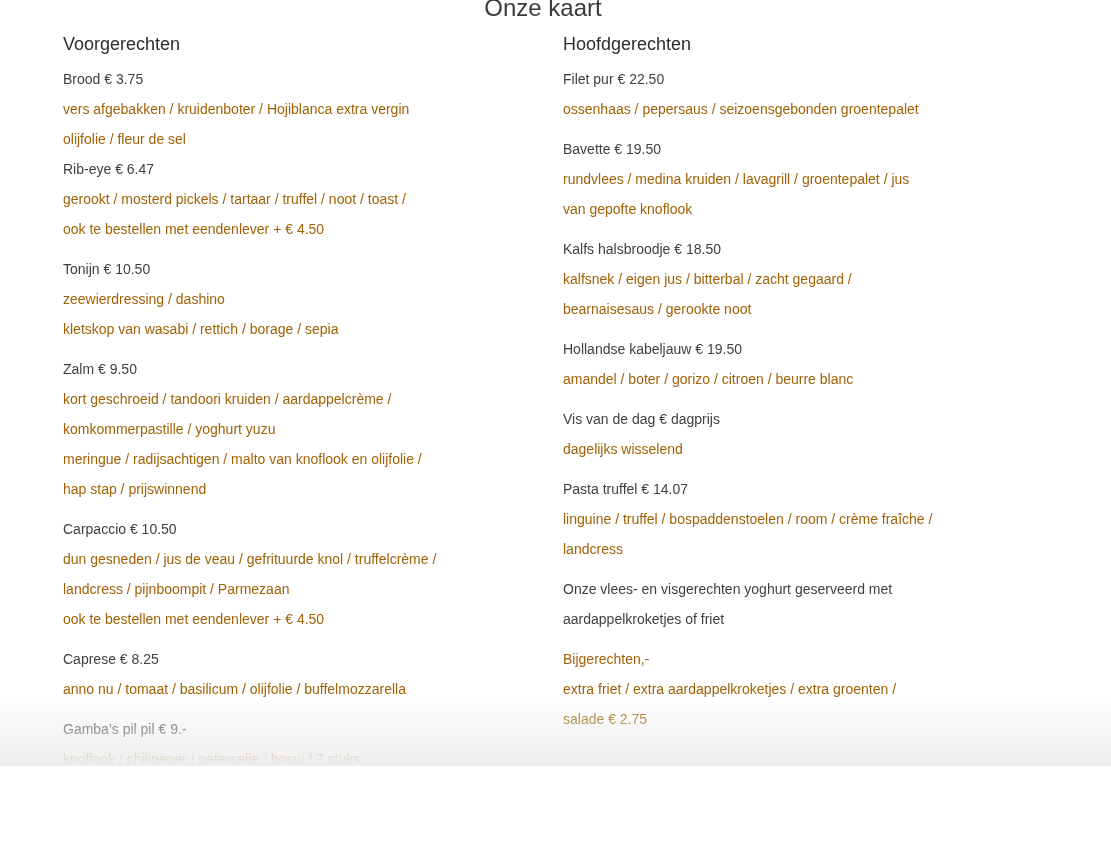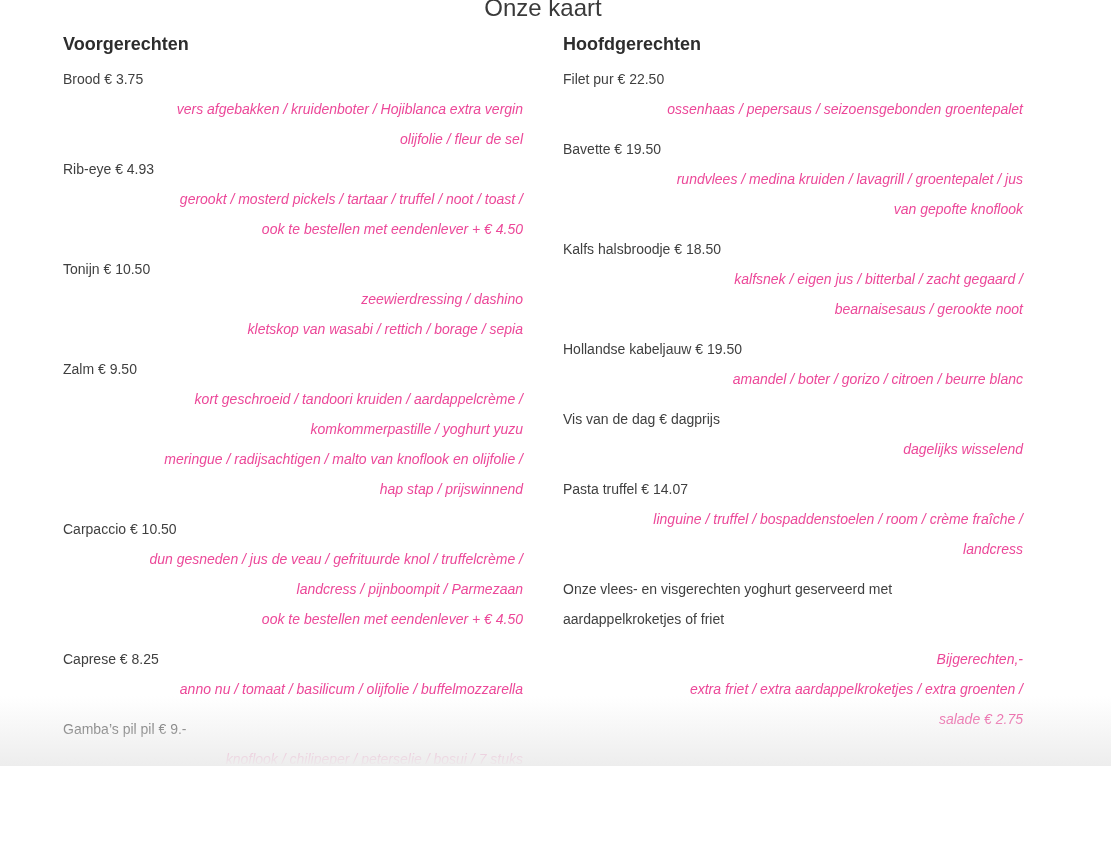--- a/index.html
+++ b/index.html
@@ -32,42 +32,40 @@
     gap: 40px;
     margin-top: 6px;
   }
   .column {
     width: 460px;
     flex: 0 0 460px;
   }
   .column-heading {
     font-size: 18px;
     line-height: 30px;
-    font-weight: 700;
+    font-weight: 400;
     color: #2d2d2d;
     margin-bottom: 5px;
   }
   .menu-item {
     margin-bottom: 10px;
   }
   .line {
     font-size: 14px;
     line-height: 30px;
     white-space: nowrap;
   }
   .line-name {
     color: #3f3f3f;
     font-weight: 400;
     font-style: normal;
   }
   .line-desc {
-    color: #ec4899;
+    color: #a16207;
     font-weight: 300;
-    font-style: italic;
-    text-align: right;
   }
   .bottom-fade {
     position: absolute;
     left: 0;
     right: 0;
     bottom: 0;
     height: 70px;
     background: linear-gradient(to bottom, rgba(236,236,236,0) 0%, #ededed 100%);
     pointer-events: none;
   }
@@ -79,21 +77,21 @@
   <div class="content">
     <div class="page-title">Onze kaart</div>
     <div class="columns">
       <div class="column">
         <div class="column-heading">Voorgerechten</div>
         <div>
             <div class="menu-item">
               <div class="line line-name">Brood € 3.75</div>
               <div class="line line-desc">vers afgebakken / kruidenboter / Hojiblanca extra vergin</div>
               <div class="line line-desc">olijfolie / fleur de sel</div>
-              <div class="line line-name">Rib-eye € 4.93</div>
+              <div class="line line-name">Rib-eye € 6.47</div>
               <div class="line line-desc">gerookt / mosterd pickels / tartaar / truffel / noot / toast /</div>
               <div class="line line-desc">ook te bestellen met eendenlever + € 4.50</div>
             </div>
             <div class="menu-item">
               <div class="line line-name">Tonijn € 10.50</div>
               <div class="line line-desc">zeewierdressing / dashino</div>
               <div class="line line-desc">kletskop van wasabi / rettich / borage / sepia</div>
             </div>
             <div class="menu-item">
               <div class="line line-name">Zalm € 9.50</div>

